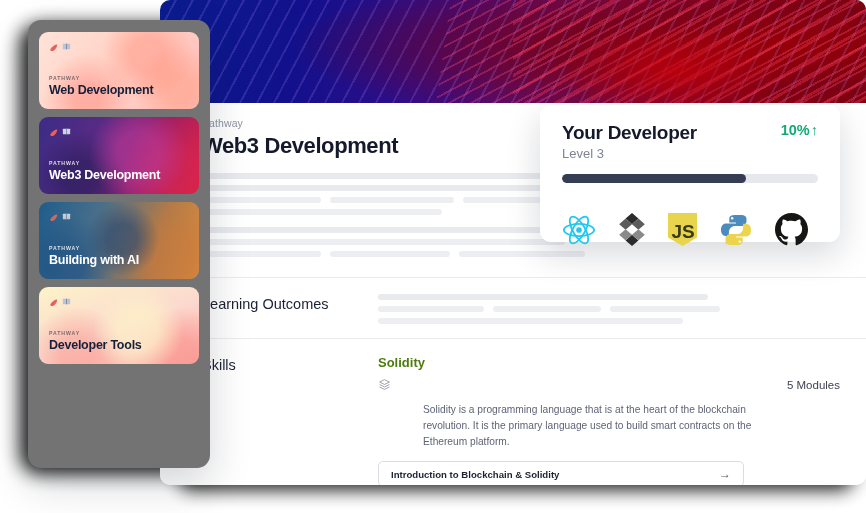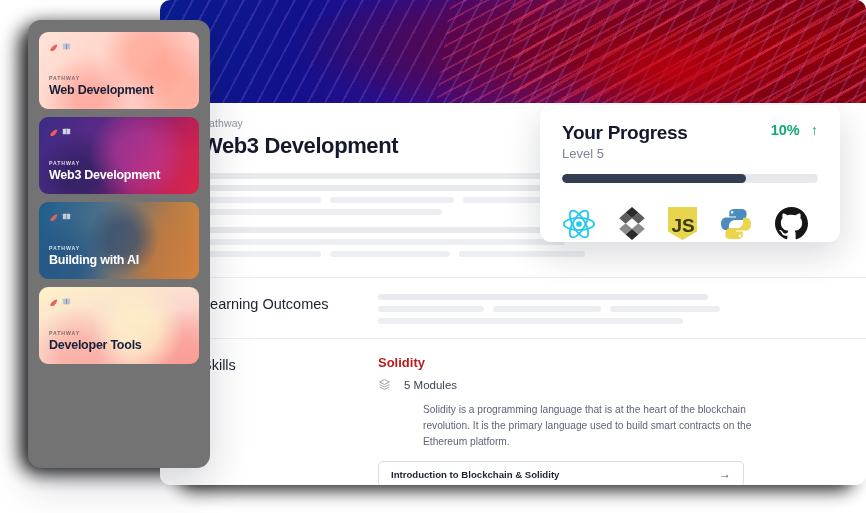--- a/index.html
+++ b/index.html
@@ -54,47 +54,47 @@
   .skgroup { margin-top:14px; }
   .skgroup .row { display:flex; gap:9px; margin-bottom:6px; }
 
   .divider { height:1px; background:#ececf0; margin:0; }
 
   .sec { display:flex; padding:16px 0 14px 42px; }
   .sec-label { width:176px; flex:none; font-size:14.5px; color:#1b2233; font-weight:400;
      padding-top:2px; }
   .sec-body { flex:1; padding-right:26px; }
 
-  .skill-title { font-size:13px; font-weight:700; color:#b91c1c; }
-  .modcount { display:flex; align-items:center; gap:13px; margin-top:8px;
-     font-size:11.5px; color:#3d4456; }
+  .skill-title { font-size:13px; font-weight:700; color:#4d7c0f; }
+  .modcount { display:flex; align-items:center; gap:19px; margin-top:8px;
+     font-size:11.5px; color:#3d4456;justify-content:space-between; }
   .stack-ico { width:13px; height:13px; flex:none; }
   .skill-desc { margin-top:11px; font-size:10.2px; line-height:1.55; color:#5d6475;
      max-width:372px;margin-left:45px; }
 
   .mod-list { margin-top:12px; display:flex; flex-direction:column; gap:9px; }
   .mod-row { height:26px; border:1px solid #d9dce3; border-radius:5px;
      display:flex; align-items:center; justify-content:space-between;
      padding:12px 12px; background:#fff; width:366px; }
   .mod-row span.t { font-size:9.6px; color:#1b2233; font-weight:600; }
   .arr { font-size:12px; color:#4b5costs; color:#556; }
 
   
   .prog-card { position:absolute; left:540px; top:105px; width:300px; height:137px;
      background:#fff; border-radius:11px; padding:17px 22px 0 22px;
      box-shadow:0 12px 34px rgba(15,20,40,.16); }
   .prog-head { display:flex; align-items:flex-start; justify-content:space-between; }
   .prog-title { font-size:19px; font-weight:700; color:#141a2b; letter-spacing:-.3px; }
   .prog-level { font-size:13px; color:#7e8494; margin-top:2px; }
   .prog-pct { font-size:14.5px; font-weight:700; color:#12a878; display:flex;
-     align-items:center; gap:11px; }
+     align-items:center; gap:1px; }
   .bar { margin-top:13px; height:9px; border-radius:5px; background:#e6e8ed;
      overflow:hidden; }
   .bar-fill { height:100%; border-radius:5px; background:#343d52; }
-  .logos { margin-top:24px; display:flex; align-items:center; gap:23px; }
+  .logos { margin-top:30px; display:flex; align-items:center; gap:23px; }
   .logos svg { display:block; }
 
   
   .side-panel { position:absolute; left:28px; top:20px; width:182px; height:448px;
      background:#737373; border-radius:13px; padding:12px 11px;
      box-shadow:0 16px 42px rgba(15,20,40,.18); }
   .pw-card { position:relative; height:77px; border-radius:9px; overflow:hidden;
      margin-bottom:8px; padding:9px 10px; }
   .pw-icons { display:flex; gap:4px; align-items:center; height:10px; }
   .pw-eyebrow { position:absolute; left:10px; bottom:28px; font-size:5.2px;
@@ -220,22 +220,22 @@
 
         </div>
       </div>
 
     </div>
   </div>
 
   <div class="prog-card">
     <div class="prog-head">
       <div>
-        <div class="prog-title">Your Progress</div>
-        <div class="prog-level">Level 5</div>
+        <div class="prog-title">Your Developer</div>
+        <div class="prog-level">Level 3</div>
       </div>
       <div class="prog-pct" style="color: rgb(18, 168, 120);">
         <span>10%</span>
         <span>↑</span>
       </div>
     </div>
 
     <div class="bar" style="background: rgb(230, 232, 237);">
       <div class="bar-fill" id="barfill" style="width: 72%; background: rgb(52, 61, 82);"></div>
     </div>

